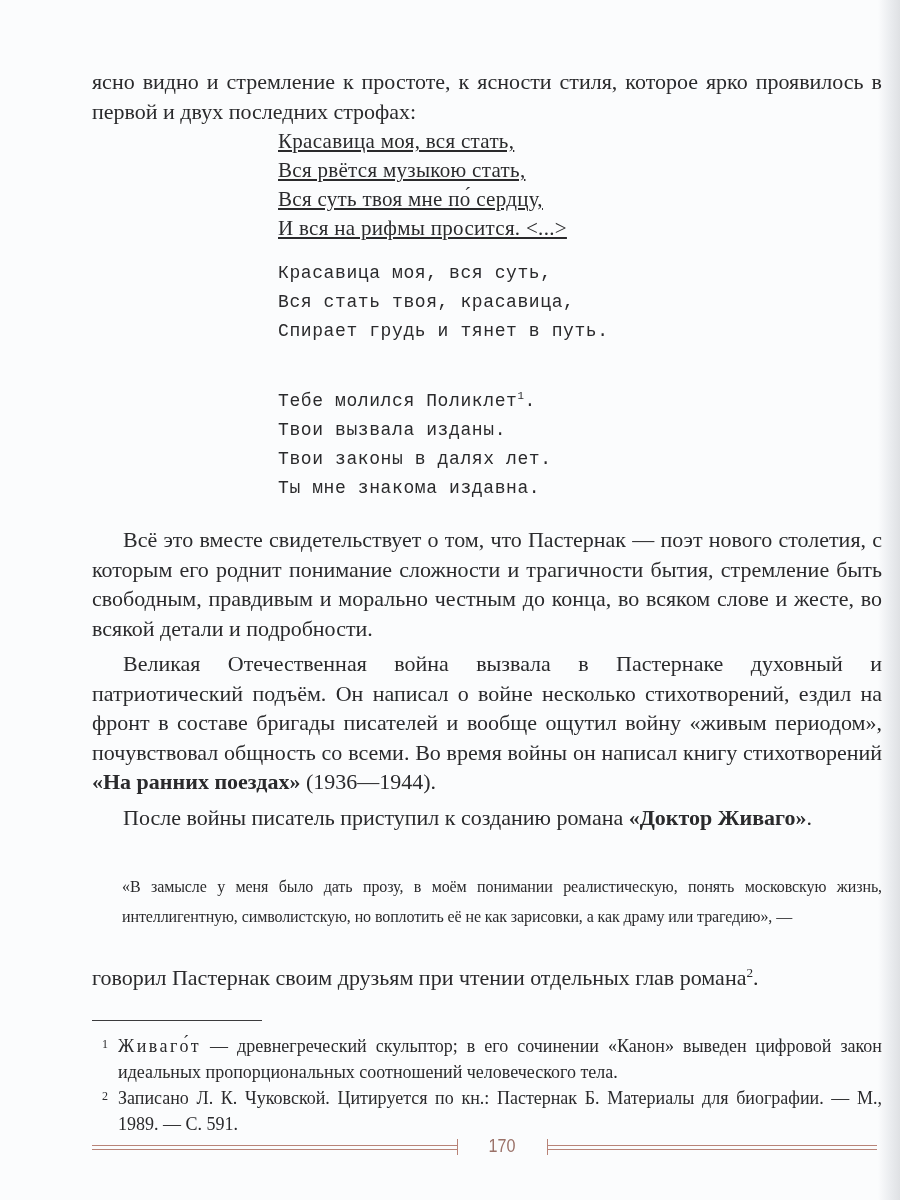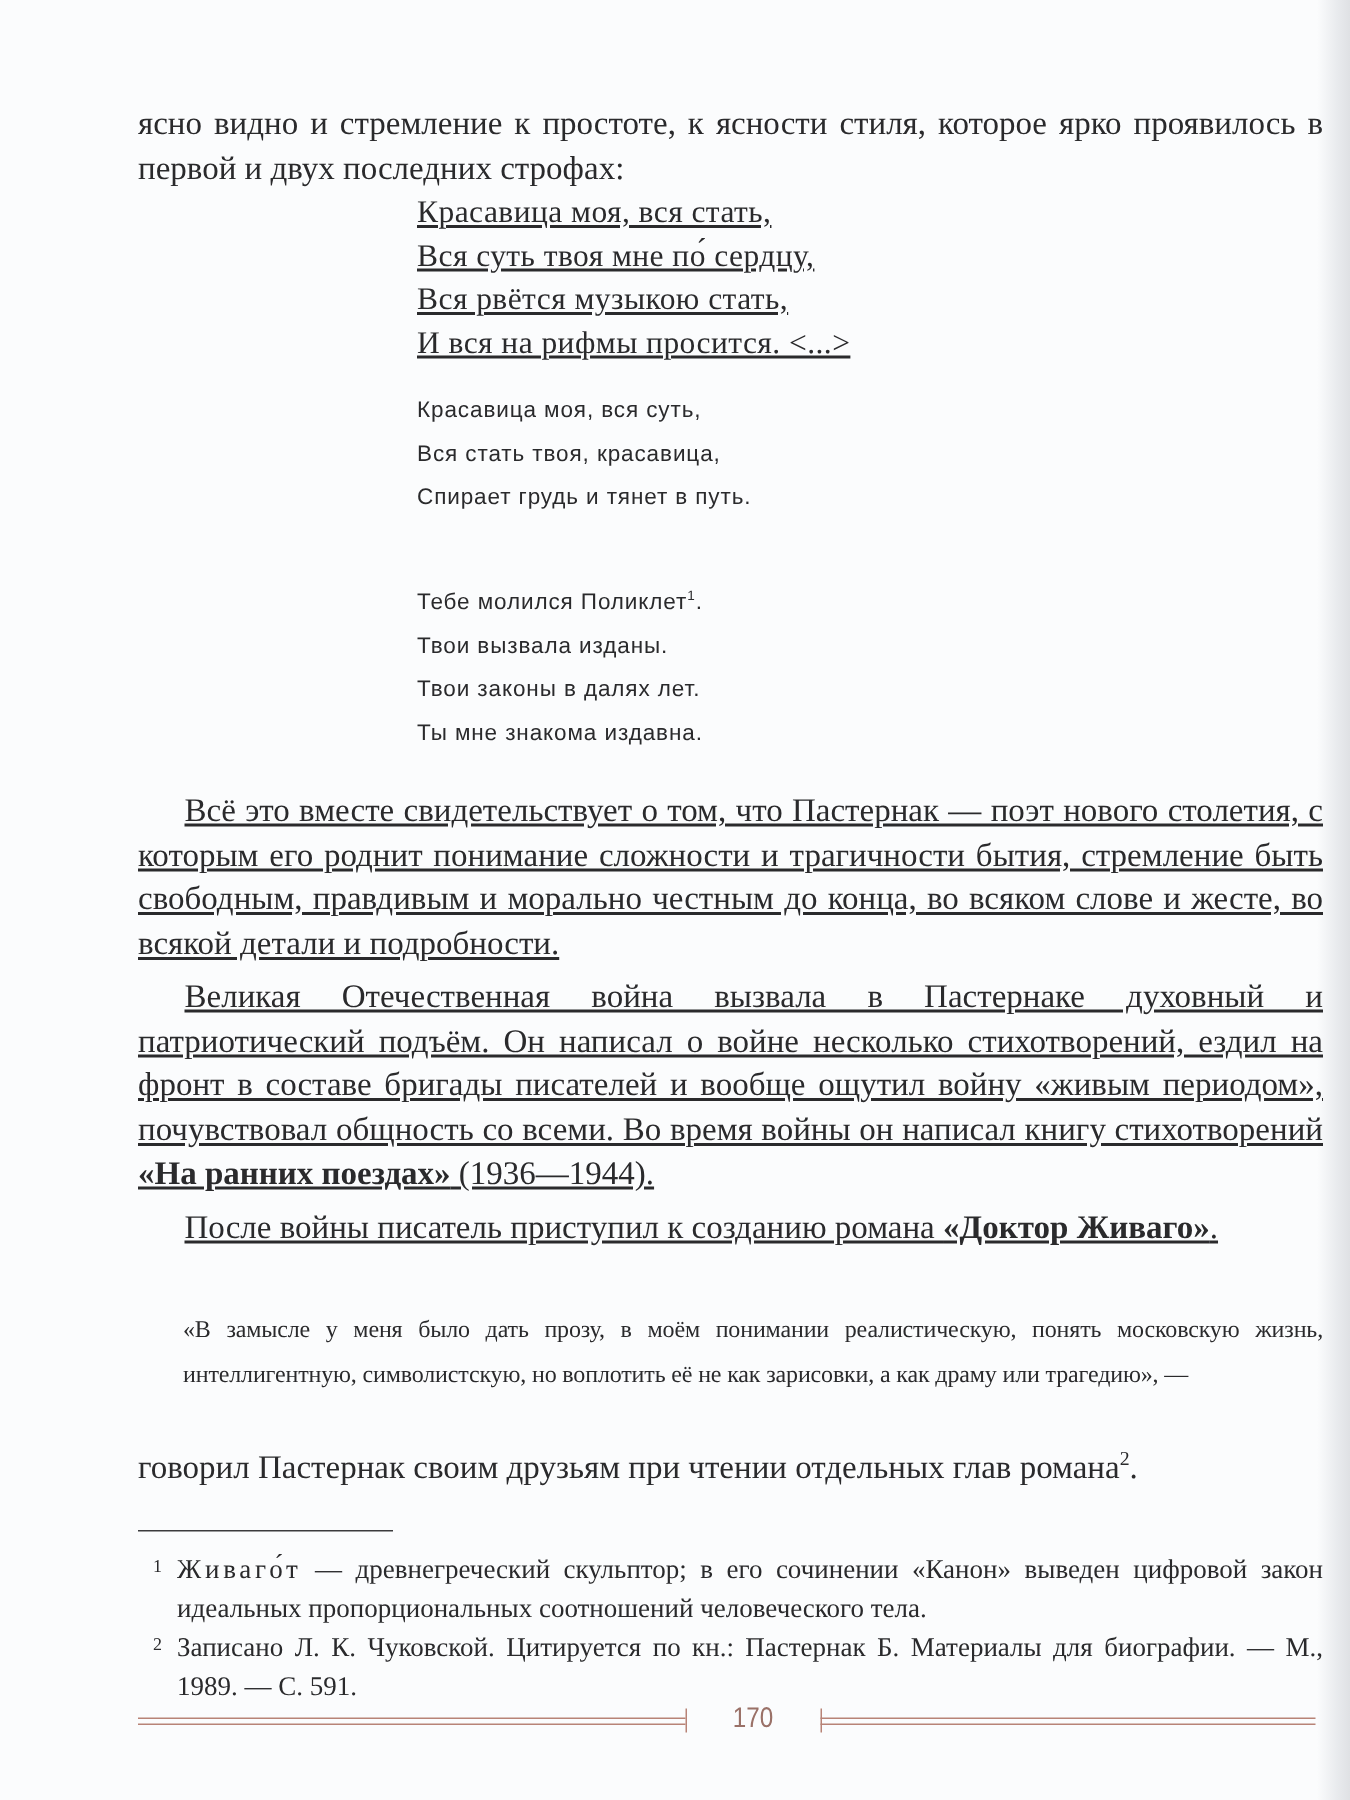--- a/index.html
+++ b/index.html
@@ -13,25 +13,25 @@
       position: absolute; top: 0; right: 0; width: 22px; height: 1200px;
       background: linear-gradient(to right, rgba(235,237,240,0) 0%, #e9ebee 60%, #dfe1e4 100%);
     }
     .body-text {
       position: absolute; left: 92px; width: 790px;
       font-family: "Liberation Serif", "DejaVu Serif", serif;
       font-size: 22px; line-height: 29.5px;
       text-align: justify;
     }
     .para { margin: 0; }
-    .para.indent { text-indent: 31px; text-decoration: underline; }
+    .para.indent { text-indent: 31px; }
     .poem {
       position: absolute; left: 278px;
-      font-family: Liberation Sans, sans-serif;
-      font-size: 15px; line-height: 29px;
+      font-family: Liberation Mono, monospace;
+      font-size: 18px; line-height: 29px;
       letter-spacing: 0.6px;
     }
     .poem .line { display: block; white-space: nowrap; }
     .poem.first { font-family: "Liberation Serif", serif; font-size: 21px; letter-spacing: 0.3px; }
     sup { font-size: 60%; line-height: 0; vertical-align: super; }
     .bold { font-weight: bold; }
     .quote {
       position: absolute; left: 122px; width: 760px;
       font-family: Liberation Serif, serif;
       font-size: 16px; line-height: 29.5px;
@@ -74,22 +74,22 @@
 <body>
 
 <div class="page-edge"></div>
 
 <div class="body-text" style="top:67px;">
   <p class="para">ясно видно и стремление к простоте, к ясности стиля, которое ярко проявилось в первой и двух последних строфах:</p>
 </div>
 
 <div class="poem first" style="top:127px;text-decoration:underline;">
   <span class="line">Красавица моя, вся стать,</span>
+  <span class="line">Вся рвётся музыкою стать,</span>
   <span class="line">Вся суть твоя мне по́ сердцу,</span>
-  <span class="line">Вся рвётся музыкою стать,</span>
   <span class="line">И вся на рифмы просится. &lt;...&gt;</span>
 </div>
 
 <div class="poem" style="top:259px;">
   <span class="line">Красавица моя, вся суть,</span>
   <span class="line">Вся стать твоя, красавица,</span>
   <span class="line">Спирает грудь и тянет в путь.</span>
 </div>
 
 <div class="poem" style="top:387px;">

